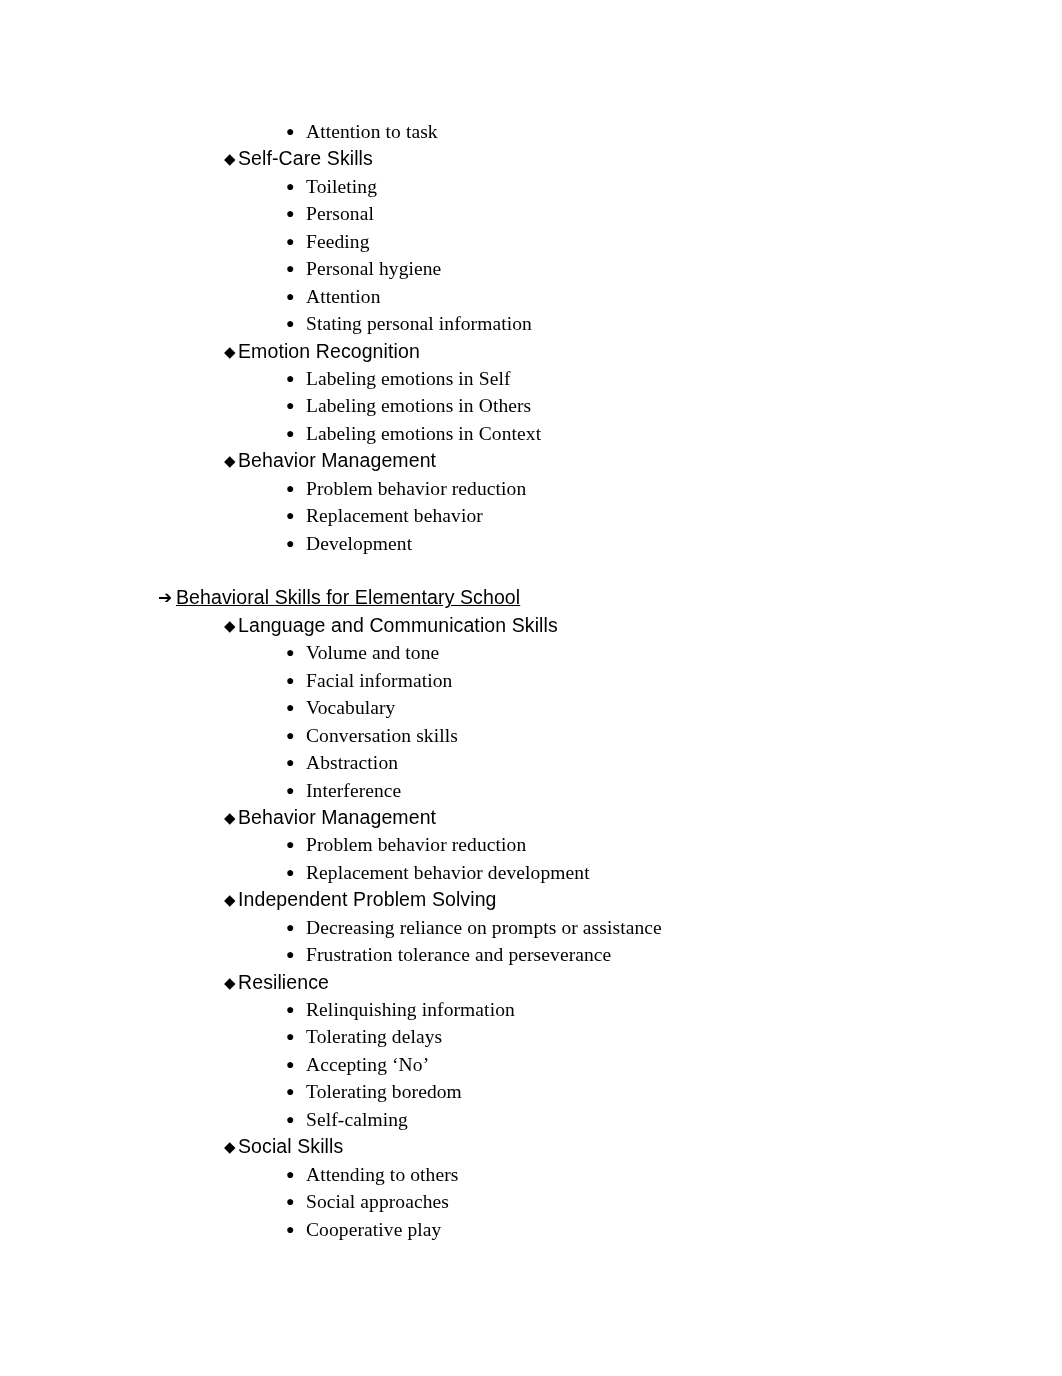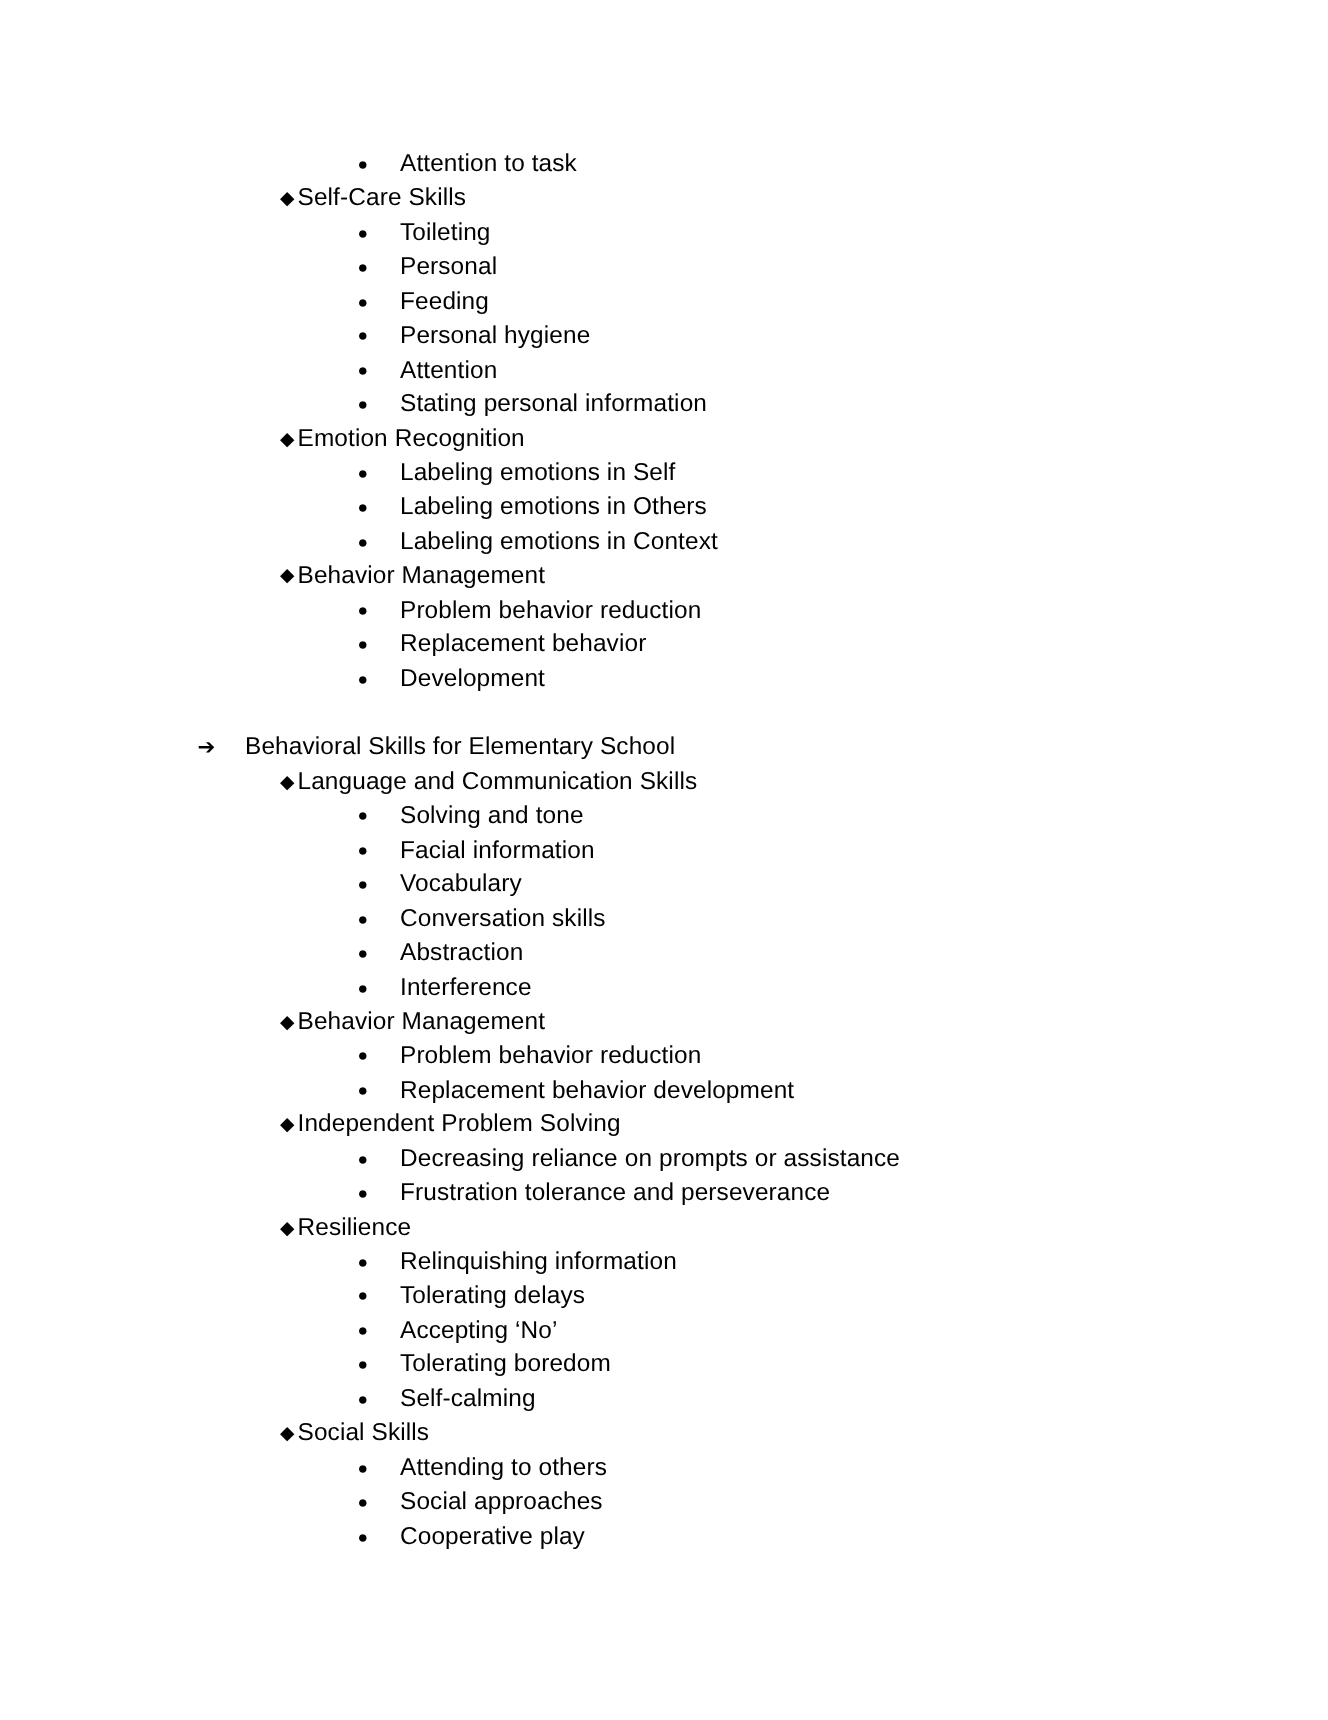--- a/index.html
+++ b/index.html
@@ -38,21 +38,21 @@
   }
   
   .lvl1 { padding-left: 64px; }
   .lvl1 > .bullet {
     position: absolute;
     left: 62px;
     top: 0;
     font-size: 17px;
     line-height: 27.45px;
   }
-  .lvl1 > .txt { margin-left: 36px; }
+  .lvl1 > .txt { margin-left: 16px; text-decoration: underline; }
 
   
   .lvl2 { padding-left: 130px; }
   .lvl2 > .bullet {
     position: absolute;
     left: 128px;
     top: 0;
     font-size: 15px;
     line-height: 27.45px;
   }
@@ -60,21 +60,21 @@
 
   
   .lvl3 { padding-left: 192px; }
   .lvl3 > .bullet {
     position: absolute;
     left: 190px;
     top: 0;
     font-size: 14px;
     line-height: 27.45px;
   }
-  .lvl3 > .txt { margin-left: 32px; }
+  .lvl3 > .txt { margin-left: 18px; font-family: Liberation Serif, serif; }
 
   .spacer {
     height: 27.45px;
   }
   .bullet { display: inline-block; }
   .txt { display: inline-block; }
 </style>
 </head>
 <body>
 
@@ -92,21 +92,21 @@
       <div class="row lvl3"><span class="bullet">●</span><span class="txt">Labeling emotions in Self</span></div>
       <div class="row lvl3"><span class="bullet">●</span><span class="txt">Labeling emotions in Others</span></div>
       <div class="row lvl3"><span class="bullet">●</span><span class="txt">Labeling emotions in Context</span></div>
       <div class="row lvl2"><span class="bullet">◆</span><span class="txt">Behavior Management</span></div>
       <div class="row lvl3"><span class="bullet">●</span><span class="txt">Problem behavior reduction</span></div>
       <div class="row lvl3"><span class="bullet">●</span><span class="txt">Replacement behavior</span></div>
       <div class="row lvl3"><span class="bullet">●</span><span class="txt">Development</span></div>
       <div class="spacer"></div>
       <div class="row lvl1"><span class="bullet">➔</span><span class="txt">Behavioral Skills for Elementary School</span></div>
       <div class="row lvl2"><span class="bullet">◆</span><span class="txt">Language and Communication Skills</span></div>
-      <div class="row lvl3"><span class="bullet">●</span><span class="txt">Solving and tone</span></div>
+      <div class="row lvl3"><span class="bullet">●</span><span class="txt">Volume and tone</span></div>
       <div class="row lvl3"><span class="bullet">●</span><span class="txt">Facial information</span></div>
       <div class="row lvl3"><span class="bullet">●</span><span class="txt">Vocabulary</span></div>
       <div class="row lvl3"><span class="bullet">●</span><span class="txt">Conversation skills</span></div>
       <div class="row lvl3"><span class="bullet">●</span><span class="txt">Abstraction</span></div>
       <div class="row lvl3"><span class="bullet">●</span><span class="txt">Interference</span></div>
       <div class="row lvl2"><span class="bullet">◆</span><span class="txt">Behavior Management</span></div>
       <div class="row lvl3"><span class="bullet">●</span><span class="txt">Problem behavior reduction</span></div>
       <div class="row lvl3"><span class="bullet">●</span><span class="txt">Replacement behavior development</span></div>
       <div class="row lvl2"><span class="bullet">◆</span><span class="txt">Independent Problem Solving</span></div>
       <div class="row lvl3"><span class="bullet">●</span><span class="txt">Decreasing reliance on prompts or assistance</span></div>

